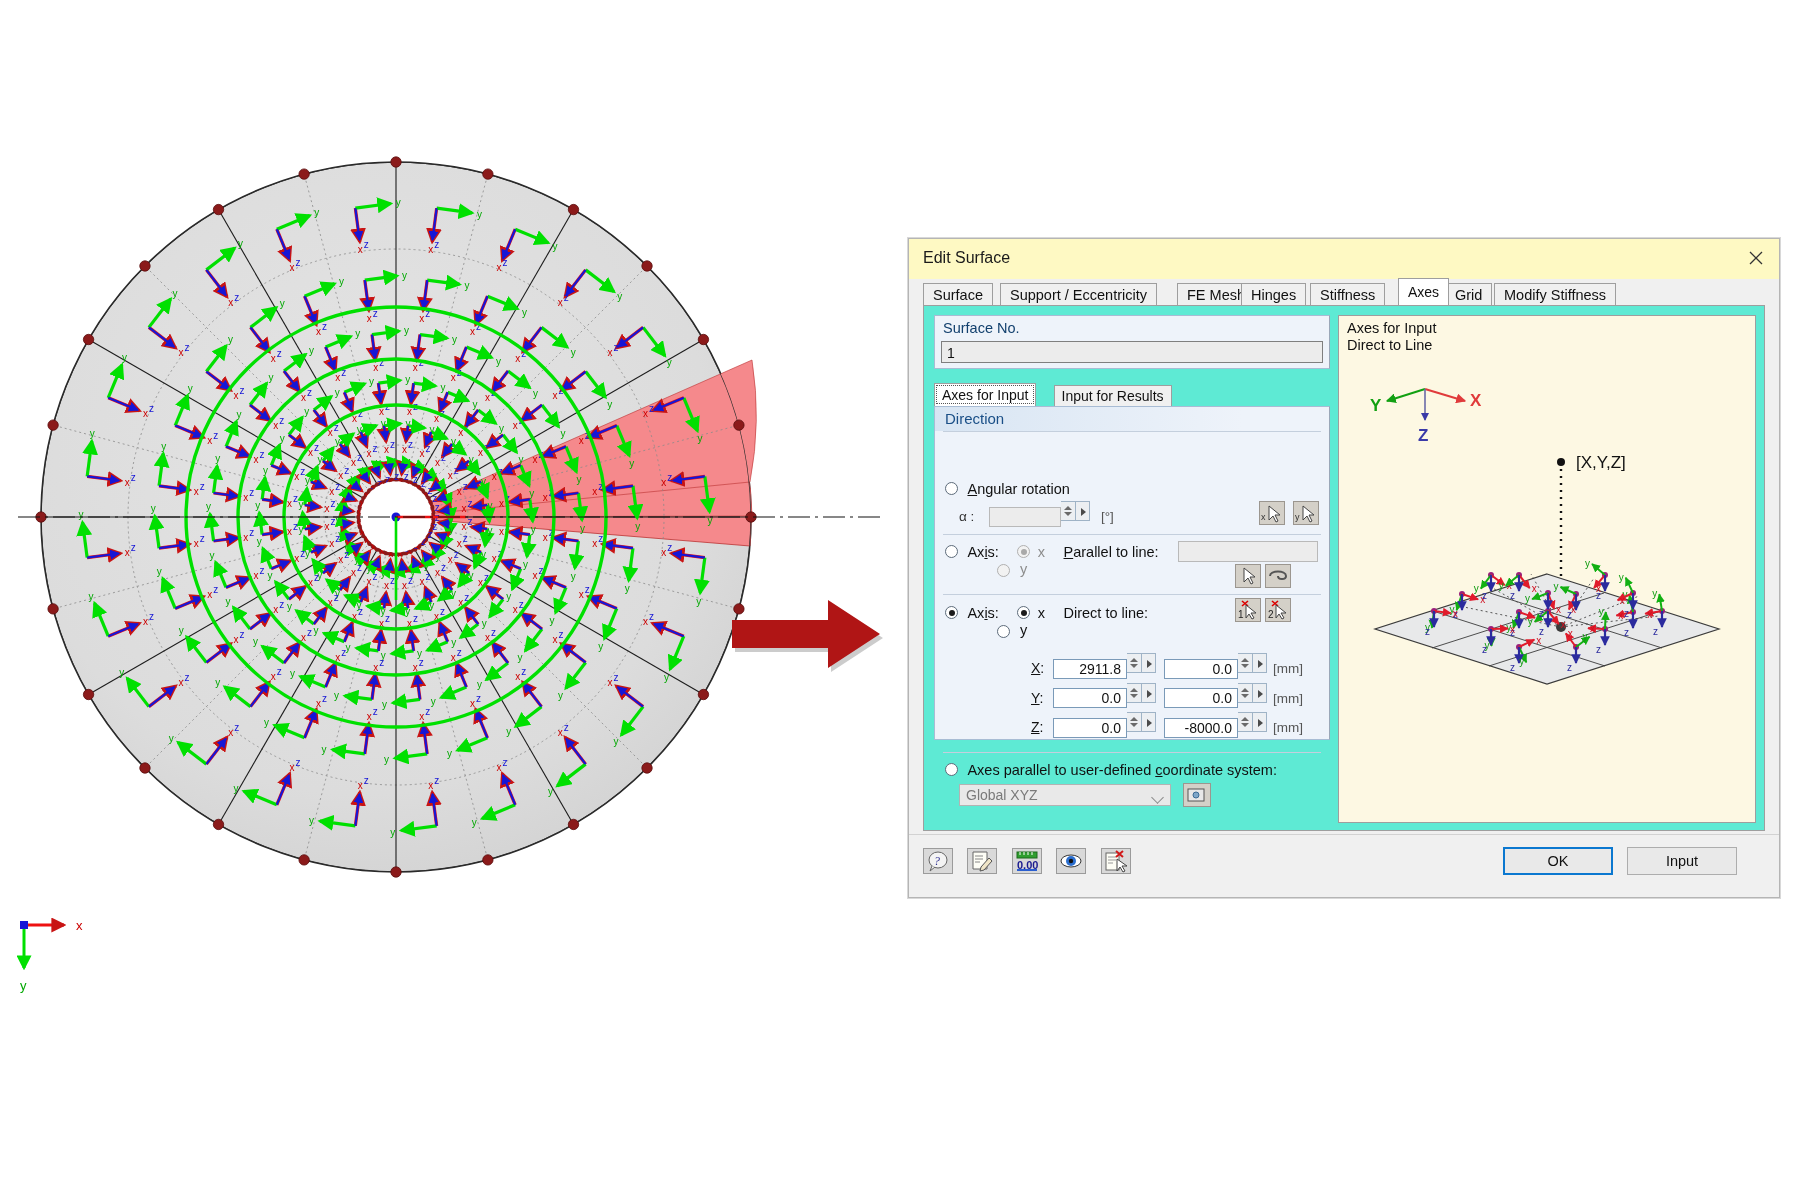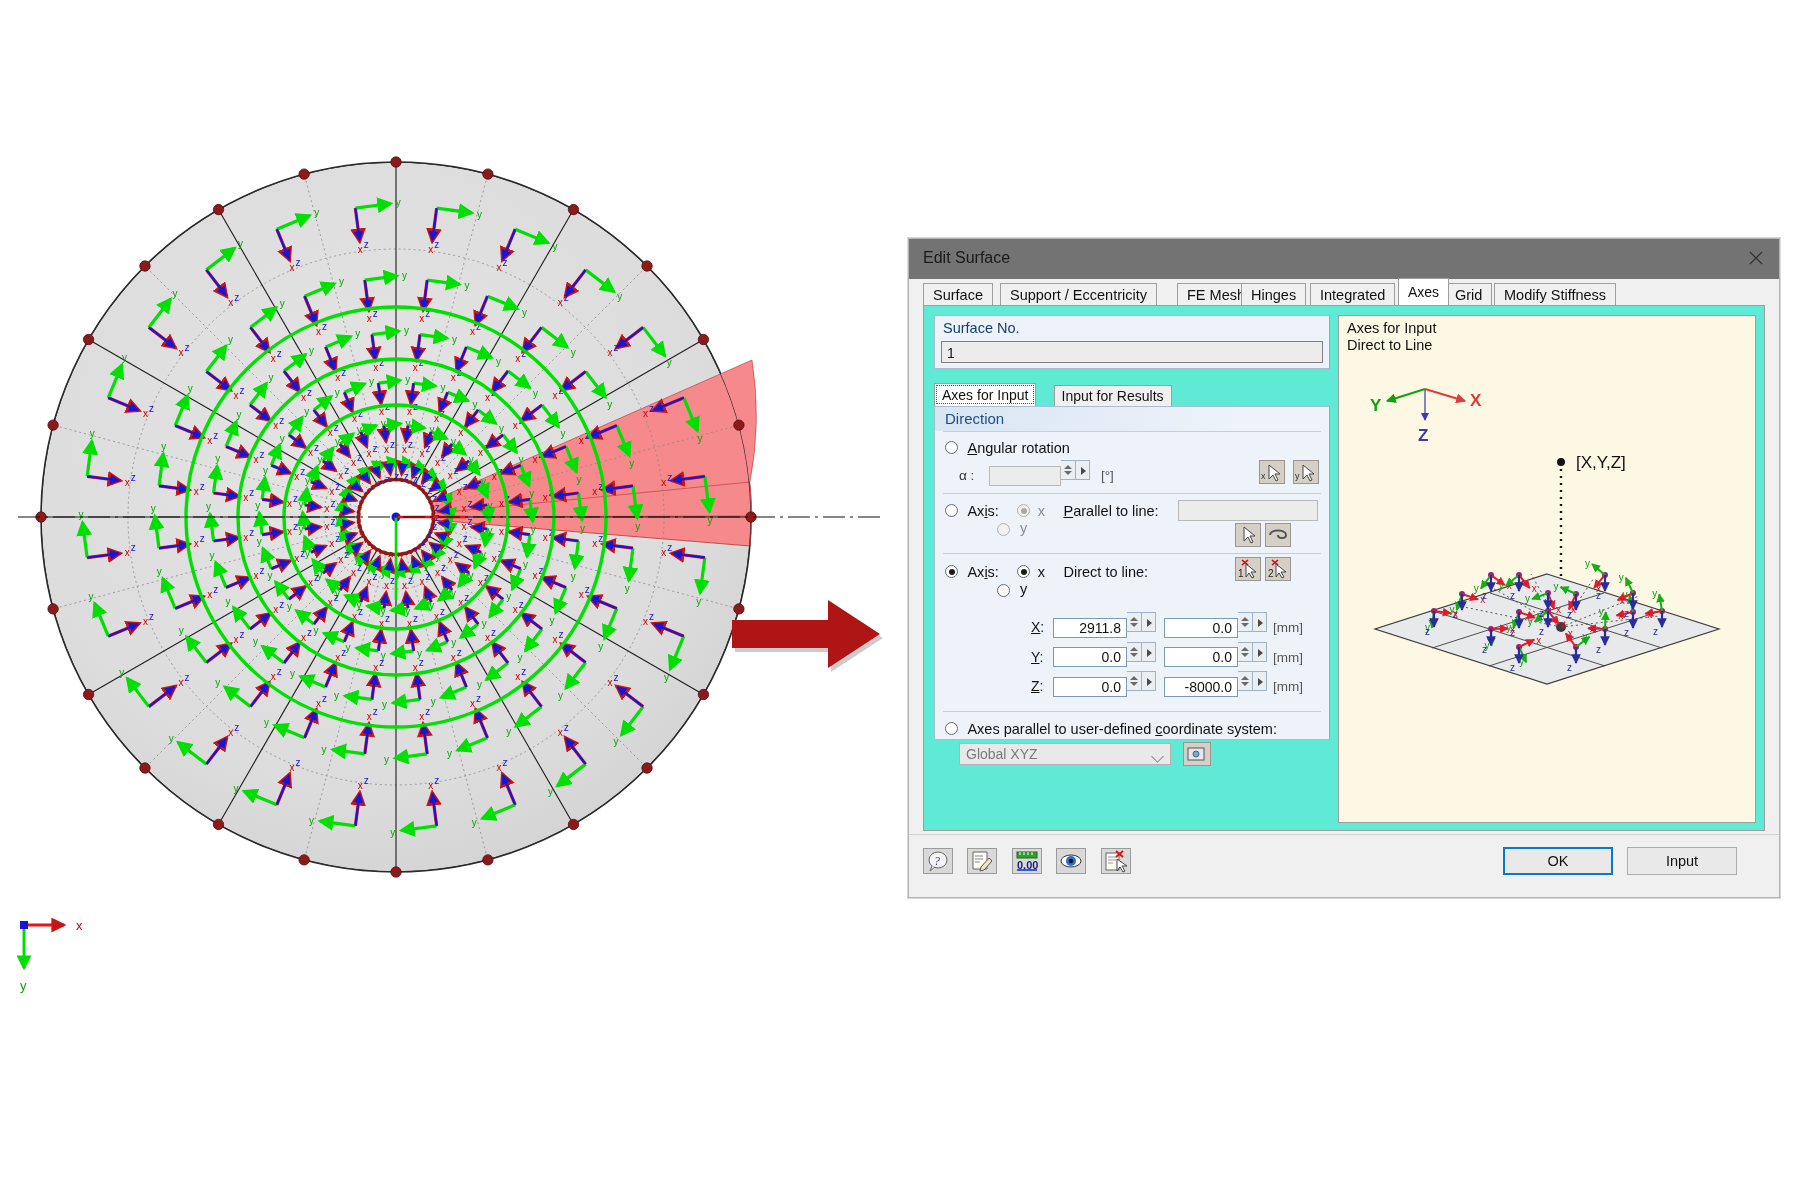--- a/index.html
+++ b/index.html
@@ -12,21 +12,21 @@
   #cad{position:absolute;left:0;top:0;width:900px;height:1202px;background:#fff;}
   #cad svg{display:block;}
 
   
   #pointer-arrow{position:absolute;left:732px;top:598px;width:180px;height:80px;}
 
   
   #dialog{position:absolute;left:908px;top:238px;width:870px;height:658px;
           background:#f0f0f0;border:1px solid #b5b5b5;
           box-shadow:0 0 0 1px #d8d8d8;}
-  #titlebar{height:40px;position:relative;background:#737373;}
+  #titlebar{height:40px;position:relative;background:#fef9c3;}
   #title-text{position:absolute;left:14px;top:10px;font-size:16px;color:#1a1a1a;}
   #close-btn{position:absolute;right:0;top:0;width:46px;height:38px;display:flex;
              align-items:center;justify-content:center;cursor:pointer;}
   #close-btn svg{display:block;}
 
   
   #tabstrip{position:absolute;left:14px;top:40px;right:10px;height:26px;}
   .tab{position:absolute;bottom:0;height:22px;line-height:22px;padding:0 9px;
        font-size:14.5px;color:#111;background:#f0f0f0;border:1px solid #9e9e9e;
        border-bottom:none;cursor:default;box-sizing:border-box;white-space:nowrap;}
@@ -1165,21 +1165,21 @@
         <path d="M1,1 L13,13 M13,1 L1,13" stroke="#333" stroke-width="1.3" fill="none"></path>
       </svg>
     </div>
   </div>
 
   <div id="tabstrip">
       <div class="tab" style="left: 0px;">Surface</div>
       <div class="tab" style="left: 77px;">Support / Eccentricity</div>
       <div class="tab" style="left: 254px;">FE Mesh</div>
       <div class="tab" style="left: 318px;">Hinges</div>
-      <div class="tab" style="left: 387px;">Integrated</div>
+      <div class="tab" style="left: 387px;">Stiffness</div>
       <div class="tab active" style="left: 475px;">Axes</div>
       <div class="tab" style="left: 522px;">Grid</div>
       <div class="tab" style="left: 571px;">Modify Stiffness</div>
     </div>
 
   <div id="panel">
 
     <div id="leftcol">
 
       <div class="groupbox" id="surfno-box">
@@ -1190,21 +1190,21 @@
       <div id="innertabs">
           <div class="itab active" style="left: 0px;">Axes for Input</div>
           <div class="itab" style="left: 119.6px;">Input for Results</div>
         </div>
 
       <div class="groupbox" id="direction-box">
         <div class="gb-title">Direction</div>
 
         <div class="hsep"></div>
 
-        <div class="drow" style="padding:6px 0 2px 10px;">
+        <div class="drow" style="padding:6px 0 2px 10px;margin-top:41px;">
           <span class="radio"></span>
           <span class="rlabel"><u>A</u>ngular rotation</span>
         </div>
         <div class="drow" style="padding:2px 0 7px 10px;">
           <span style="display:inline-block;width:26px;font-size:13.5px;color:#333;margin-left:14px;">α :</span>
           <span class="tfield ro" style="display:inline-block;width:72px;height:20px;vertical-align:middle;"></span><span class="spin"><i class="up"></i><i class="dn"></i></span><span class="spin2"></span>
           <span class="unit">[°]</span>
           <span style="float:right;margin-right:10px;">
             <span class="iconbtn">
               <svg width="24" height="22" viewBox="0 0 24 22">

